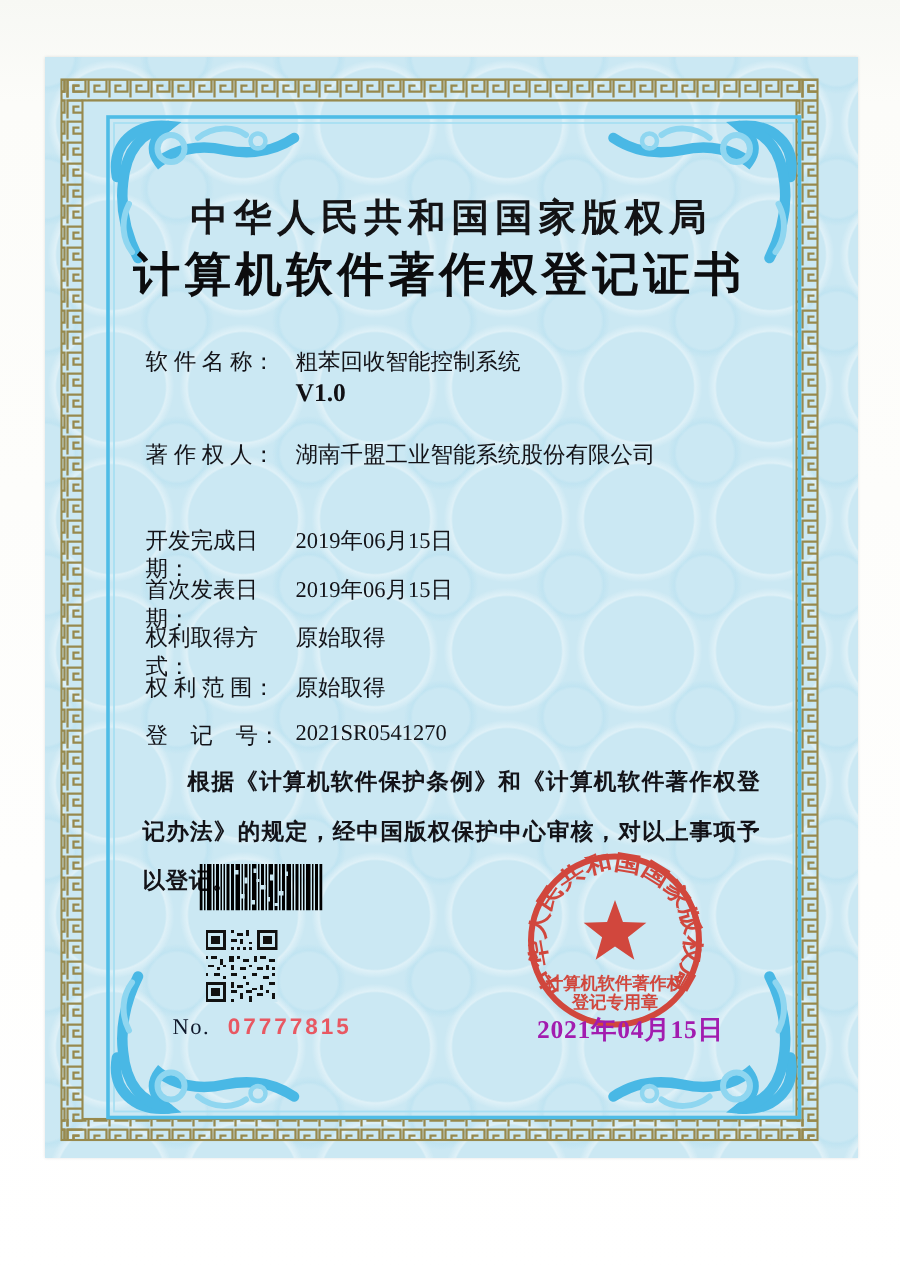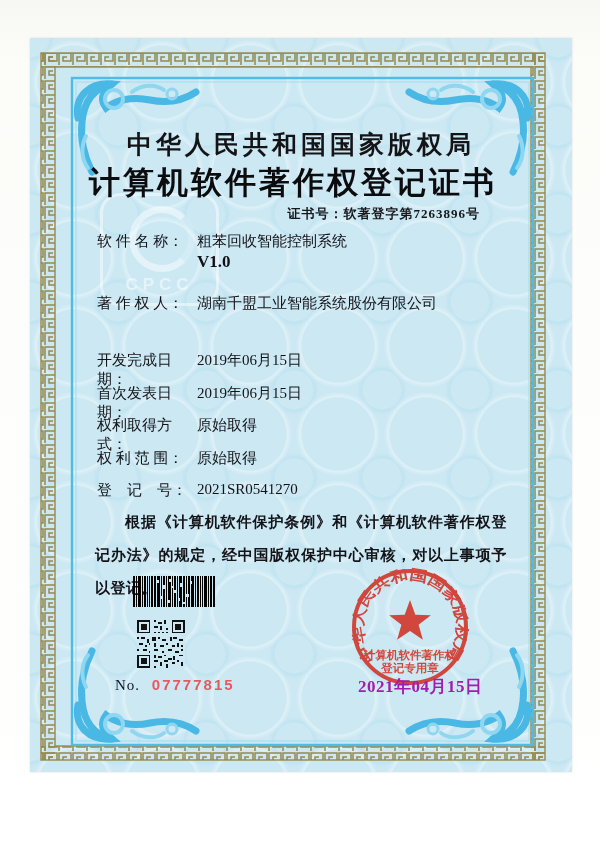--- a/index.html
+++ b/index.html
@@ -112,31 +112,24 @@
 
       <rect x="42" y="40" width="461" height="667" fill="none" stroke="#4fbce6" stroke-width="2.4"></rect>
       <rect x="46" y="44" width="453" height="659" fill="none" stroke="#a8dff2" stroke-width="1.2"></rect>
 
       <use href="#fl" transform="translate(42,40)"></use>
       <use href="#fl" transform="translate(503,40) scale(-1,1)"></use>
       <use href="#fl" transform="translate(42,707) scale(1,-1)"></use>
       <use href="#fl" transform="translate(503,707) scale(-1,-1)"></use>
     </svg>
 
-    <div class="watermark">
-      <div class="wm-ring"></div>
-      <div class="wm-text">CPCC</div>
-    </div>
 
     <div class="content">
       <div class="authority">中华人民共和国国家版权局</div>
       <div class="cert-title">计算机软件著作权登记证书</div>
-      <div class="cert-no">
-        <span>证书号：</span><span>软著登字第7263896号</span>
-      </div>
 
       <div class="row r0">
         <span class="lbl">软 件 名 称：</span>
         <span class="val">粗苯回收智能控制系统</span>
       </div>
       <div class="r0b">V1.0</div>
 
       <div class="row r1">
         <span class="lbl">著 作 权 人：</span>
         <span class="val">湖南千盟工业智能系统股份有限公司</span>

